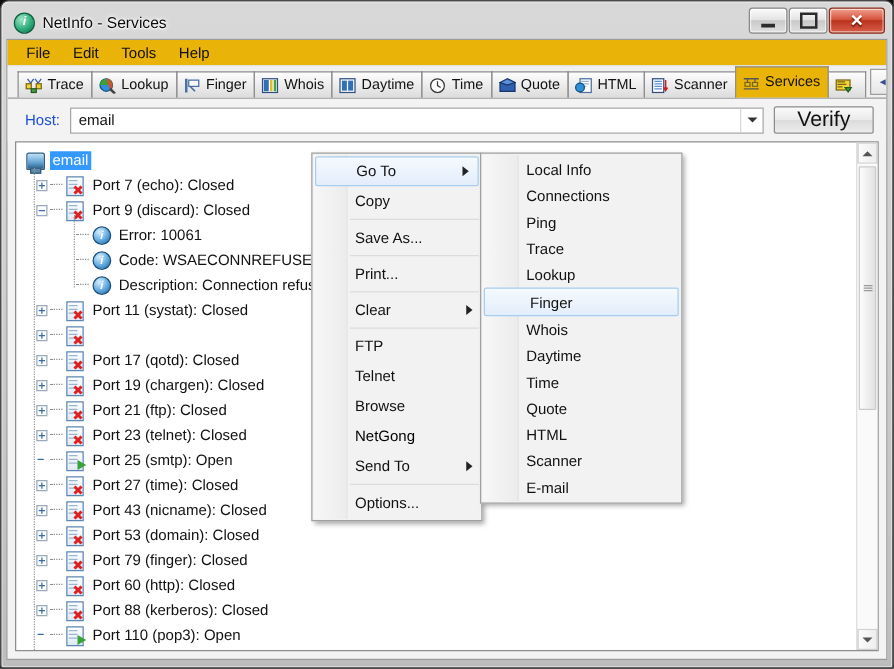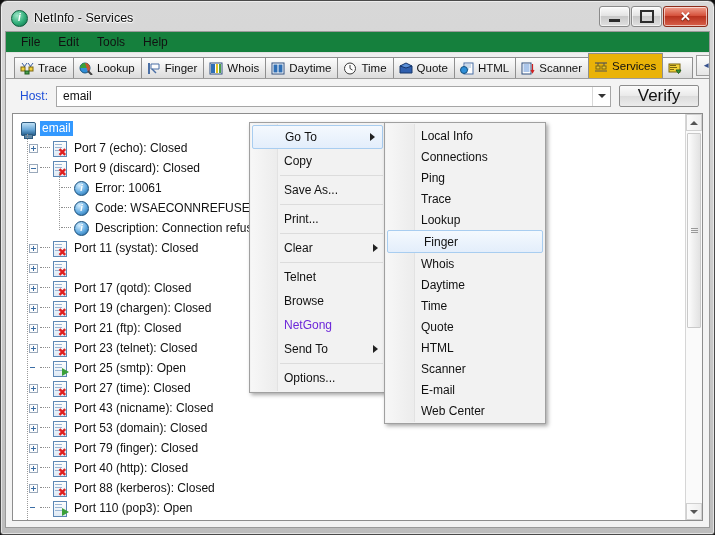--- a/index.html
+++ b/index.html
@@ -60,21 +60,21 @@
   
   .client{
     background:#f3f3f3;
     border:1px solid #9a9a9a;
     height:497px;
     box-sizing:border-box;
     display:flex;flex-direction:column;
     overflow:hidden;
   }
   .menubar{
-    height:20px;background:#15803d;
+    height:20px;background:#eab308;
     display:flex;align-items:center;
     padding-left:6px;
     border-bottom:1px solid #e2e2e2;
     flex:0 0 auto;
   }
   .menubar div{padding:2px 9px;font-size:12px;color:#111;}
 
   
   .tabstrip{
     height:25px;flex:0 0 auto;
@@ -225,21 +225,21 @@
   .mi{
     position:relative;height:24px;display:flex;align-items:center;
     padding-left:34px;padding-right:20px;white-space:nowrap;
     z-index:2;
   }
   .mi.sel{
     background:linear-gradient(180deg,#f4f9fe,#e3eefb);
     border:1px solid #a8cdf0;border-radius:2px;
     margin:0 2px;padding-left:32px;height:22px;
   }
-  .mi.disabled{color:#6d28d9;}
+  .mi.disabled{color:#000000;}
   .mi .sub{
     position:absolute;right:7px;top:50%;margin-top:-4px;
     width:0;height:0;border-top:4px solid transparent;border-bottom:4px solid transparent;border-left:5px solid #222;
   }
   .sep{height:1px;background:#dcdcdc;margin:2px 2px 2px 30px;}
   .compact .mi{height:21px;}
   .ctx2 .mi{padding-left:36px;}
   .ctx2 .gutter{width:28px;}
 </style>
 </head>
@@ -552,21 +552,21 @@
             <span class="lbl">Port 79 (finger): Closed</span>
           </div>
           <div class="node" style="padding-left: 10px;">
             <span class="twisty plus"></span>
             <span class="dots"></span>
             <span class="ico">
               <span class="ico-doc" style="display: block;">
                 <span class="x-mark">✖</span>
               </span>
             </span>
-            <span class="lbl">Port 40 (http): Closed</span>
+            <span class="lbl">Port 60 (http): Closed</span>
           </div>
           <div class="node" style="padding-left: 10px;">
             <span class="twisty plus"></span>
             <span class="dots"></span>
             <span class="ico">
               <span class="ico-doc" style="display: block;">
                 <span class="x-mark">✖</span>
               </span>
             </span>
             <span class="lbl">Port 88 (kerberos): Closed</span>
@@ -624,20 +624,23 @@
       <div class="mi">
         <span>Print...</span>
       </div>
       <div class="sep"></div>
       <div class="mi">
         <span>Clear</span>
         <span class="sub"></span>
       </div>
       <div class="sep"></div>
       <div class="mi">
+        <span>FTP</span>
+      </div>
+      <div class="mi">
         <span>Telnet</span>
       </div>
       <div class="mi">
         <span>Browse</span>
       </div>
       <div class="mi disabled">
         <span>NetGong</span>
       </div>
       <div class="mi">
         <span>Send To</span>
@@ -683,18 +686,15 @@
       </div>
       <div class="mi">
         <span>HTML</span>
       </div>
       <div class="mi">
         <span>Scanner</span>
       </div>
       <div class="mi">
         <span>E-mail</span>
       </div>
-      <div class="mi">
-        <span>Web Center</span>
-      </div>
     </div>
 
 </div>
 
 </body></html>

